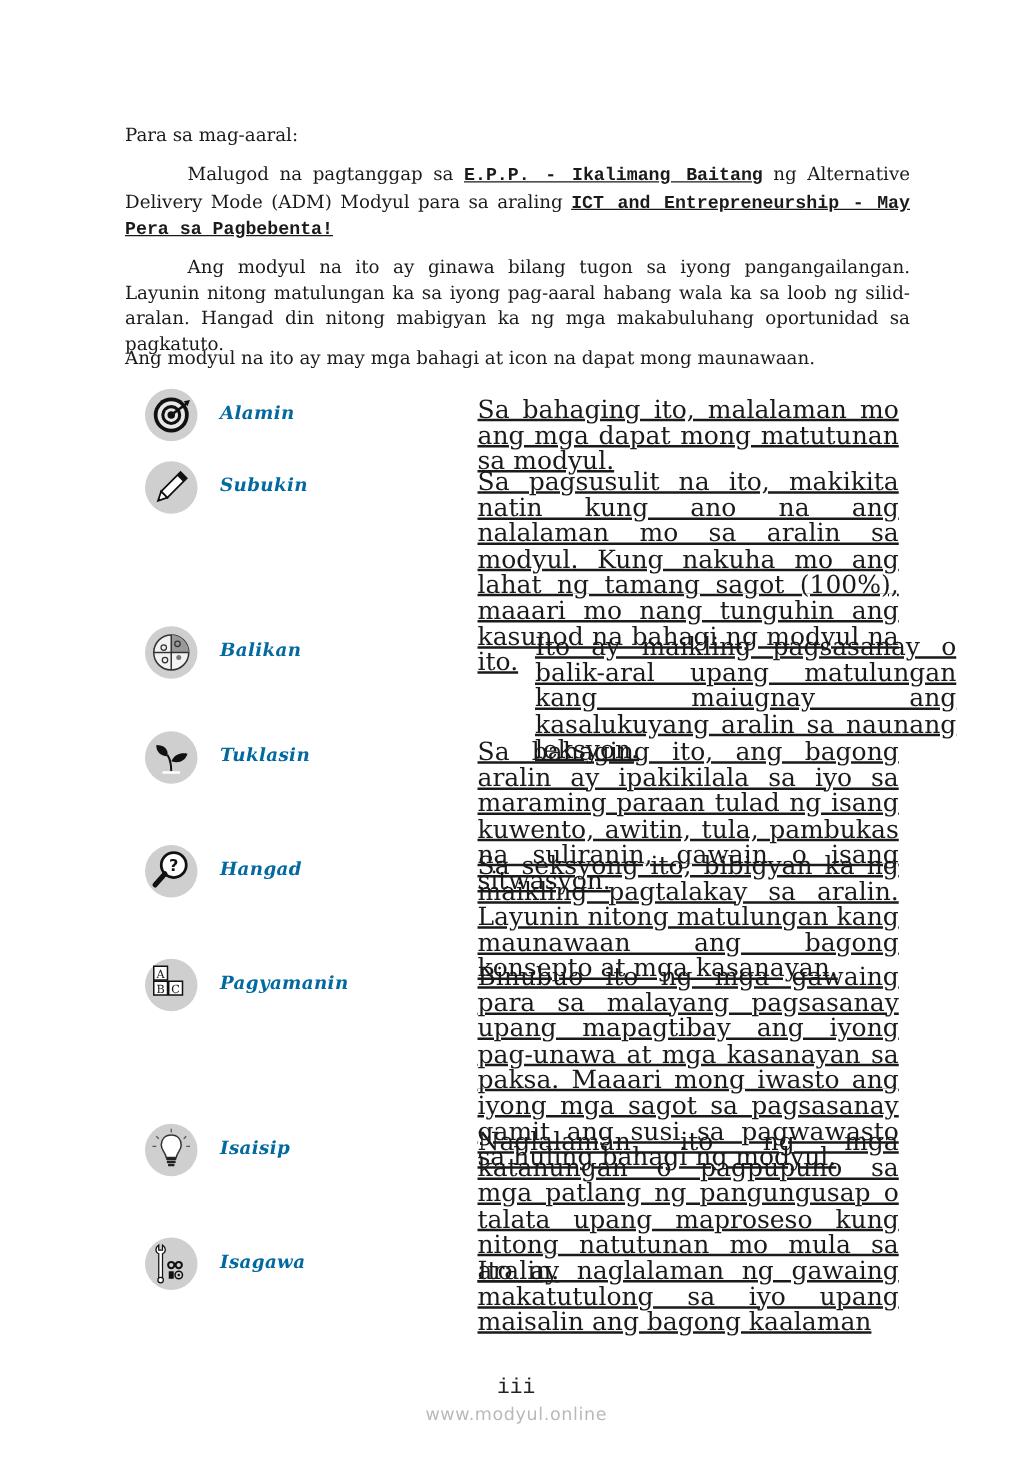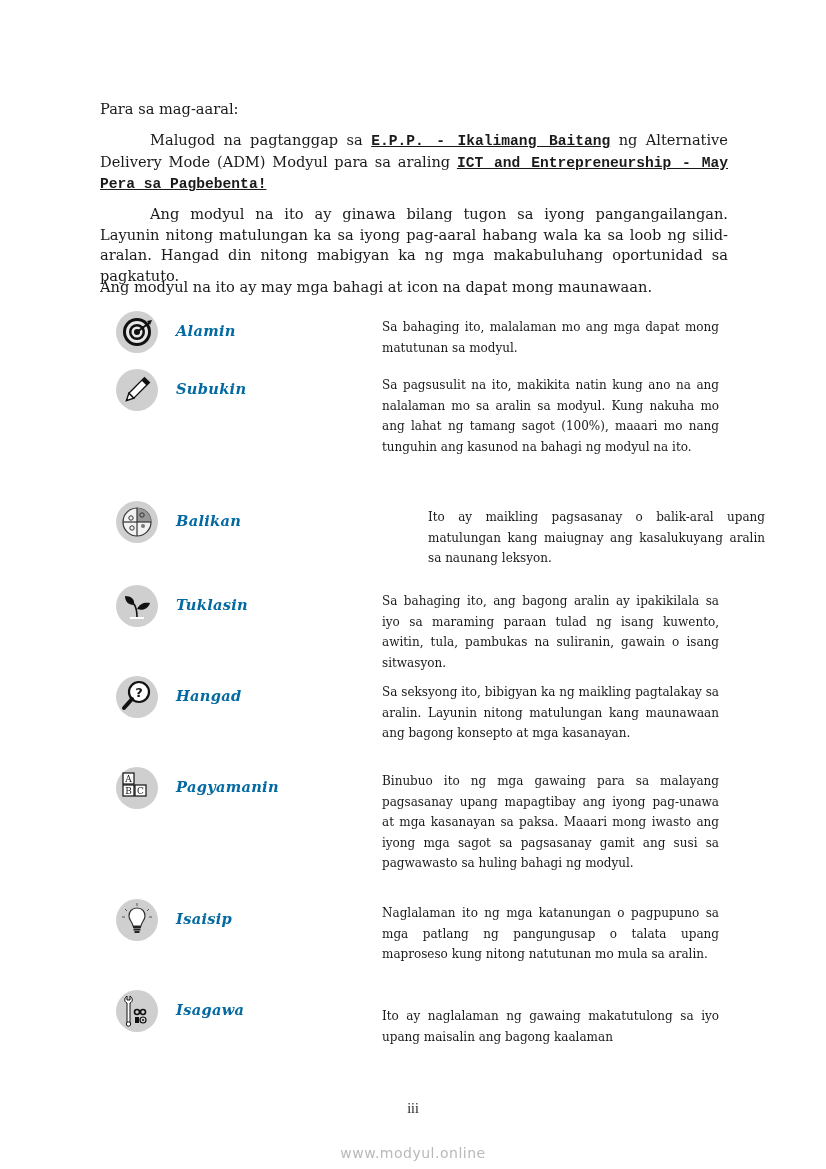--- a/index.html
+++ b/index.html
@@ -57,46 +57,46 @@
       font-style: italic;
       font-size: 14.6px;
       letter-spacing: 0.3px;
       color: #0369a1;
     }
     .desc {
       position: absolute;
       left: 282px;
       top: 0;
       width: 337px;
-      font-size: 12px;
+      font-size: 20px;
       line-height: 20.6px;
       text-align: justify;
       margin: 0;
+      text-decoration: underline;
     }
     .pagenum {
       position: absolute;
       left: 0;
       width: 826px;
       top: 1101px;
       text-align: center;
-      font-family: Liberation Serif, serif;
-      font-size: 14px;
+      font-family: Liberation Mono, monospace;
+      font-size: 17px;
       color: #222;
     }
     .watermark {
       position: absolute;
       left: 0;
       width: 826px;
       top: 1124px;
       text-align: center;
       font-family: "DejaVu Sans", "Liberation Sans", sans-serif;
       font-size: 14px;
       color: #b9b9b9;
       letter-spacing: 0.5px;
-      margin-top: 21px;
     }
   </style>
 </head>
 <body>
 
 <div class="page">
 
   <p class="para" style="top: 99px;">Para sa mag-aaral:</p>
 
   <p class="para indent" style="top:130px;">

